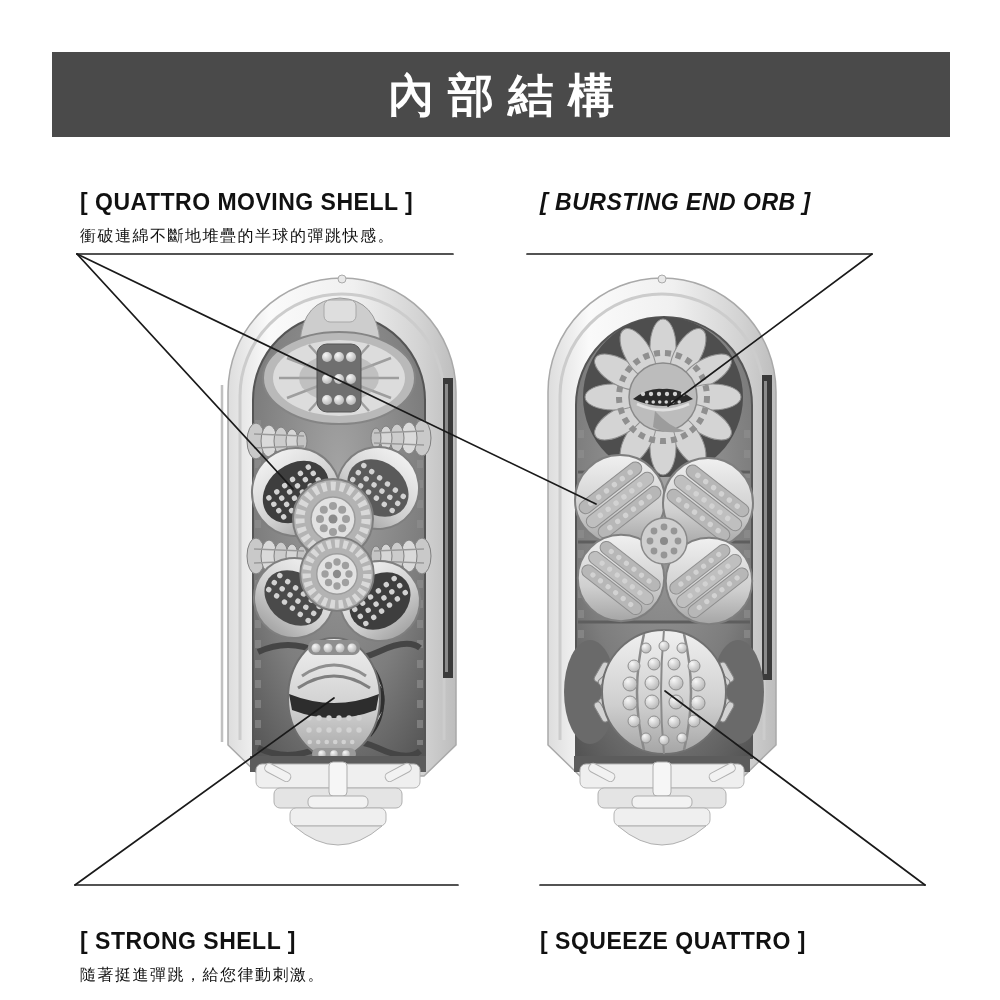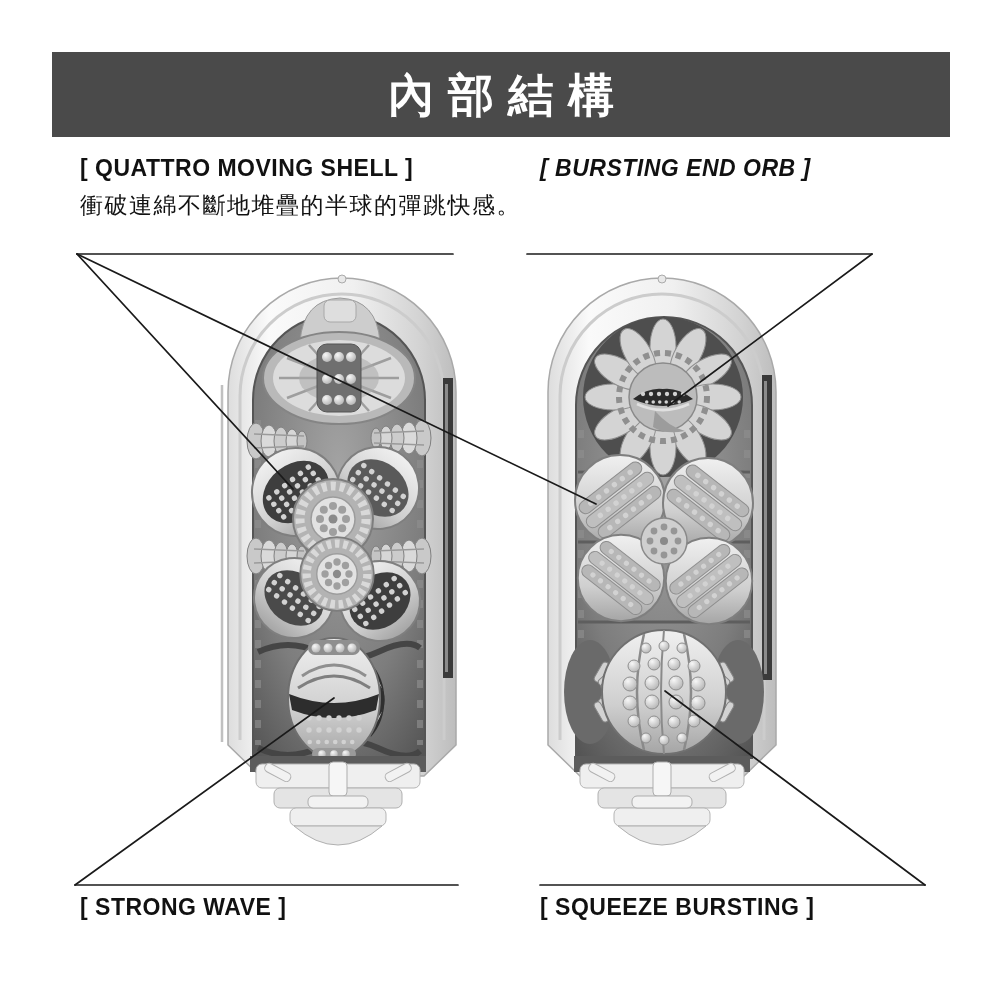--- a/index.html
+++ b/index.html
@@ -2,24 +2,24 @@
 <html><head>
 <meta charset="utf-8">
 <style>
   html,body{margin:0;padding:0;background:#ffffff;}
   .page{position:relative;width:1000px;height:1000px;background:#ffffff;overflow:hidden;
         font-family:"Liberation Sans","DejaVu Sans",sans-serif;}
   .banner{position:absolute;left:52px;top:52px;width:898px;height:85px;background:#4a4a4a;
           display:flex;align-items:center;justify-content:center;}
   .banner h1{margin:0;color:#ffffff;font-size:46px;font-weight:bold;letter-spacing:14px;
              text-indent:14px;line-height:1;}
-  .callout{position:absolute;width:460px;}
+  .callout{position:absolute;width:460px;margin-top:34px;}
   .callout .title{font-size:23px;font-weight:bold;color:#111111;letter-spacing:0.5px;
                   white-space:nowrap;line-height:1.15;}
-  .callout .desc{font-size:23px;color:#111111;letter-spacing:1.5px;margin-top:11px;
+  .callout .desc{font-size:16px;color:#111111;letter-spacing:1.5px;margin-top:11px;
                  white-space:nowrap;line-height:1.2;}
   .c-tl{left:80px;top:155px;}
   .c-tr{left:540px;top:155px;font-style:italic;}
   .c-bl{left:80px;top:894px;}
   .c-br{left:540px;top:894px;}
   svg.art{position:absolute;left:0;top:0;width:1000px;height:1000px;}
 </style>
 </head>
 <body>
 
@@ -32,25 +32,26 @@
   <section class="callout c-tl">
     <div class="title">[ QUATTRO MOVING SHELL ]</div>
     <div class="desc">衝破連綿不斷地堆疊的半球的彈跳快感。</div>
   </section>
 
   <section class="callout c-tr">
     <div class="title">[ BURSTING END ORB ]</div>
   </section>
 
   <section class="callout c-bl">
-    <div class="title">[ STRONG WAVE ]</div>
+    <div class="title">[ STRONG SHELL ]</div>
+    <div class="desc">隨著挺進彈跳，給您律動刺激。</div>
   </section>
 
   <section class="callout c-br">
-    <div class="title">[ SQUEEZE BURSTING ]</div>
+    <div class="title">[ SQUEEZE QUATTRO ]</div>
   </section>
 
   <svg class="art" viewBox="0 0 1000 1000" xmlns="http://www.w3.org/2000/svg">
     <defs>
       <linearGradient id="shell" x1="0" y1="0" x2="1" y2="0">
         <stop offset="0" stop-color="#dddddd"></stop>
           <stop offset="0.18" stop-color="#fafafa"></stop>
         <stop offset="0.55" stop-color="#f0f0f0"></stop>
           <stop offset="0.85" stop-color="#d2d2d2"></stop>
         <stop offset="1" stop-color="#bdbdbd"></stop>

